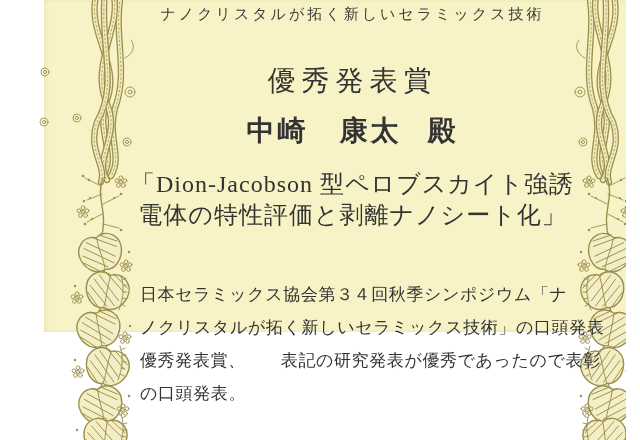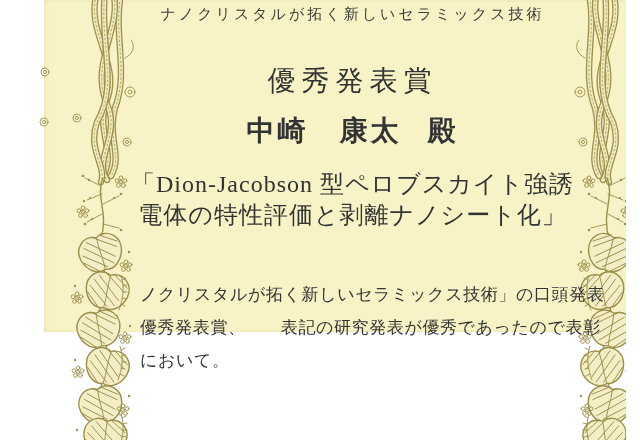--- a/index.html
+++ b/index.html
@@ -160,21 +160,22 @@
   <div class="row recipient">
     <span>中崎　康太</span><span class="hon">殿</span>
   </div>
 
   <div class="row ptitle">
     <div>「Dion-Jacobson 型ペロブスカイト強誘</div>
     <div>電体の特性評価と剥離ナノシート化」</div>
   </div>
 
   <div class="citation">
+    <div>日本セラミックス協会第３４回秋季シンポジウム「ナ</div>
     <div>ノクリスタルが拓く新しいセラミックス技術」の口頭発表</div>
     <div>優秀発表賞、　　表記の研究発表が優秀であったので表彰</div>
-    <div>において。</div>
+    <div>の口頭発表。</div>
   </div>
 
 </div>
 
 <div class="scan-edge left"></div>
 <div class="scan-edge right"></div>
 
 </body></html>

